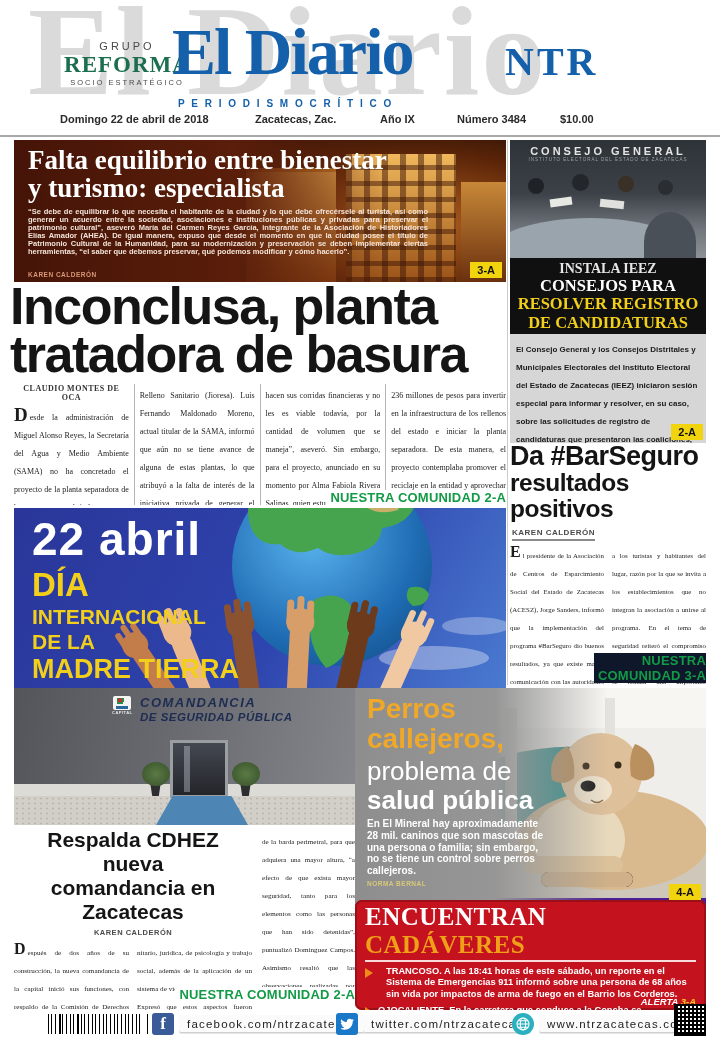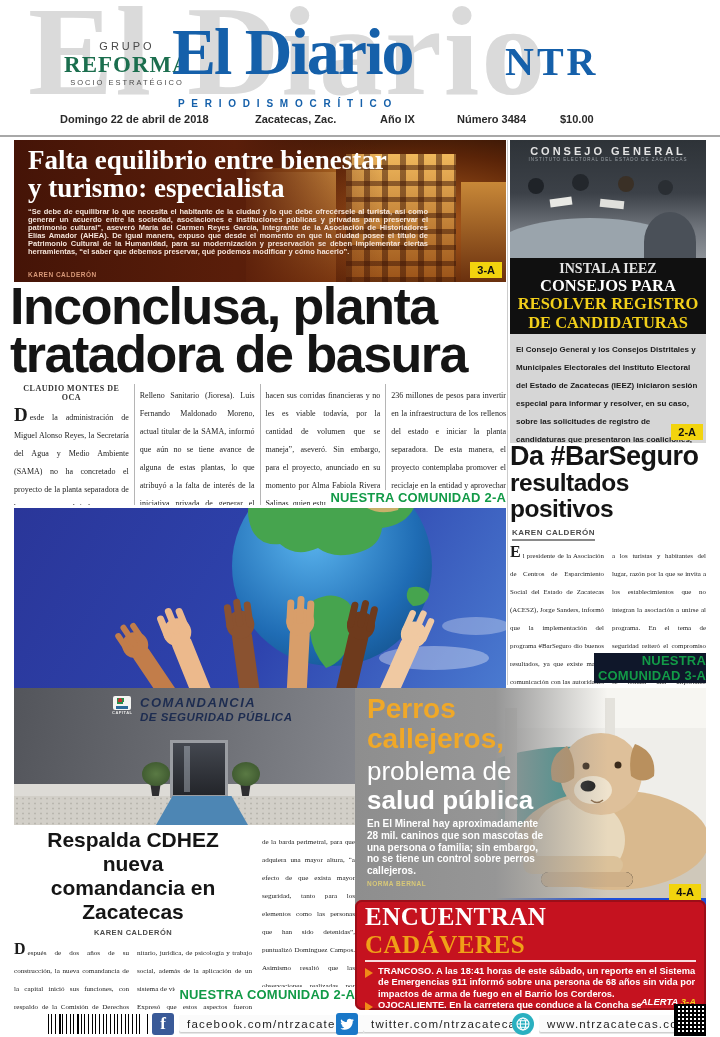--- a/index.html
+++ b/index.html
@@ -176,20 +176,27 @@
           </g>
         <g fill="#f0c9a2" transform="rotate(24 378 178)">
             <rect x="368" y="124" width="19" height="74" rx="9.5"></rect>
             <circle cx="377" cy="122" r="13"></circle>
             <rect x="364" y="100" width="6.5" height="25" rx="3"></rect>
             <rect x="374" y="96" width="6.5" height="27" rx="3"></rect>
             <rect x="384" y="100" width="6.5" height="25" rx="3"></rect>
           </g>
       </g>
     </svg>
+    <div class="abs" style="left:18px;top:8px;line-height:1.0;">
+      <div style="font-size:46px;font-weight:bold;color:#ffffff;letter-spacing:1px;">22 abril</div>
+      <div style="font-size:33px;font-weight:bold;color:#f2cf1a;margin-top:6px;">DÍA</div>
+      <div style="font-size:21px;font-weight:bold;color:#f2cf1a;margin-top:5px;">INTERNACIONAL</div>
+      <div style="font-size:21px;font-weight:bold;color:#f2cf1a;margin-top:4px;">DE LA</div>
+      <div style="font-size:27px;font-weight:bold;color:#f2cf1a;margin-top:4px;">MADRE TIERRA</div>
+    </div>
   </div>
 
   <div class="abs" style="left:510px;top:443px;width:196px;height:242px;">
     <div style="font-size:27px;font-weight:bold;color:#141414;line-height:1.0;letter-spacing:-0.5px;">Da #BarSeguro</div>
     <div style="font-size:24.5px;font-weight:bold;color:#141414;line-height:1.05;letter-spacing:-0.5px;">resultados positivos</div>
     <div class="byline" style="font-size:8px;margin:6px 0 3px 2px;border-bottom:2px solid #8a8a8a;display:inline-block;padding-bottom:2px;">KAREN CALDERÓN</div>
     <div style="display:flex;gap:8px;height:158px;overflow:hidden;">
       <div class="bodycol just" style="flex:1;">
         <span class="dropcap" style="font-size:16px;line-height:13px;">E</span><span style="font-size:6.9px;line-height:1.18;">l presidente de la Asociación de Centros de Esparcimiento Social del Estado de Zacatecas (ACESZ), Jorge Sanders, informó que la implementación del programa #BarSeguro dio buenos resultados, ya que existe mayor comunicación con las autoridades y organismos de seguridad.  De esta manera, explicó que las vacaciones de Semana Santa son ejemplo del funcionamiento del programa, pues se brindó un servicio de calidad y seguridad</span>
       </div>
@@ -242,21 +249,21 @@
           <span style="font-size:7.1px;line-height:1.2;">nitario, jurídica, de psicología y trabajo social, además de la aplicación de un sistema de videograbación en las celdas.  Expresó que estos aspectos fueron aceptados por la CDHEZ, aunque se hicieron algunas observaciones referentes a la ubicación de las cámaras, la extensión de las planchas, así como a los cerrojos de las puertas para modificar su altura, para que no generen daños a los presos.  De igual manera, aseveró que se reforzará el perímetro</span>
         </div>
       </div>
     </div>
     <div class="abs bodycol just" style="left:248px;top:2px;width:93px;height:162px;overflow:hidden;">
       <span style="font-size:7.1px;line-height:1.2;">de la barda perimetral, para que adquiera una mayor altura, “a efecto de que exista mayor seguridad, tanto para los elementos como las personas que han sido detenidas”, puntualizó Domínguez Campos.  Asimismo resaltó que las observaciones realizadas por parte de la comisión se subsanaron paulatinamente por parte de la Policía Estatal Preventiva (PEP), además, existe una estrecha comunicación con el comandante Juan José Rangel Martínez y la presidente municipal de la capital, Judit Guerrero López.</span>
     </div>
     <div class="abs greentag" style="right:0;bottom:8px;background:#fff;padding-left:4px;">NUESTRA COMUNIDAD 2-A</div>
   </div>
 
-  <div class="abs" style="left:355px;top:688px;width:351px;height:218px;overflow:hidden;background:#1d4ed8;">
+  <div class="abs" style="left:355px;top:688px;width:351px;height:218px;overflow:hidden;background:#4c1d95;">
     <svg class="abs" style="left:0;top:0;" width="351" height="210" viewBox="0 0 351 210">
       <rect x="0" y="0" width="351" height="210" fill="#efeeea"></rect>
       <rect x="120" y="0" width="231" height="40" fill="#f7f6f2"></rect>
       <path d="M130 75 q70 -28 150 -8 l0 70 -150 0z" fill="#2f8f8a"></path>
       <rect x="120" y="150" width="231" height="60" fill="#cfc8ba"></rect>
       <rect x="150" y="20" width="12" height="120" fill="#dcdad4"></rect>
       <rect x="250" y="10" width="10" height="110" fill="#e4e2dc"></rect>
       <ellipse cx="258" cy="152" rx="96" ry="50" fill="#d9b98e"></ellipse>
       <ellipse cx="224" cy="152" rx="46" ry="42" fill="#e8d9bd"></ellipse>
       <rect x="168" y="168" width="100" height="18" rx="9" fill="#dcc29a"></rect>
@@ -282,21 +289,21 @@
     <div class="abs" style="left:12px;top:192px;font-size:6.5px;font-weight:bold;color:#d8c878;letter-spacing:.5px;">NORMA BERNAL</div>
     <div class="tag" style="right:5px;bottom:6px;">4-A</div>
   </div>
 
   <div class="abs" style="left:355px;top:900px;width:351px;height:110px;background:#c5121f;border-radius:7px;box-shadow:inset 0 0 0 2px #9c0e18;box-sizing:border-box;padding:3px 10px 0 10px;overflow:hidden;">
     <div class="sf" style="font-size:25px;font-weight:bold;letter-spacing:.5px;border-bottom:2px solid rgba(255,255,255,.85);padding-bottom:1px;margin-bottom:4px;">
       <span style="color:#ffffff;">ENCUENTRAN</span>
       <span> </span>
       <span style="color:#f0a018;">CADÁVERES</span>
     </div>
-    <div style="display:flex;">
+    <div style="display:flex;margin-bottom:5px;gap:8px;">
       <span class="bullet-tri" style="margin-top:2px;"></span>
       <span style="font-size:9.3px;font-weight:bold;color:#ffffff;line-height:1.22;text-align:left;">
         <span>TRANCOSO.</span><span> A las 18:41 horas de este sábado, un reporte en el Sistema de Emergencias 911 informó sobre una persona de 68 años sin vida por impactos de arma de fuego en el Barrio los Corderos.</span>
       </span>
     </div>
     <div style="display:flex;">
       <span class="bullet-tri" style="margin-top:2px;"></span>
       <span style="font-size:9.3px;font-weight:bold;color:#ffffff;line-height:1.22;text-align:left;">
         <span>OJOCALIENTE.</span><span> En la carretera que conduce a la Concha se encontraron cinco bolsas que en su interior contenían restos humanos de dos personas del sexo femenino no identificadas.</span>
       </span>

